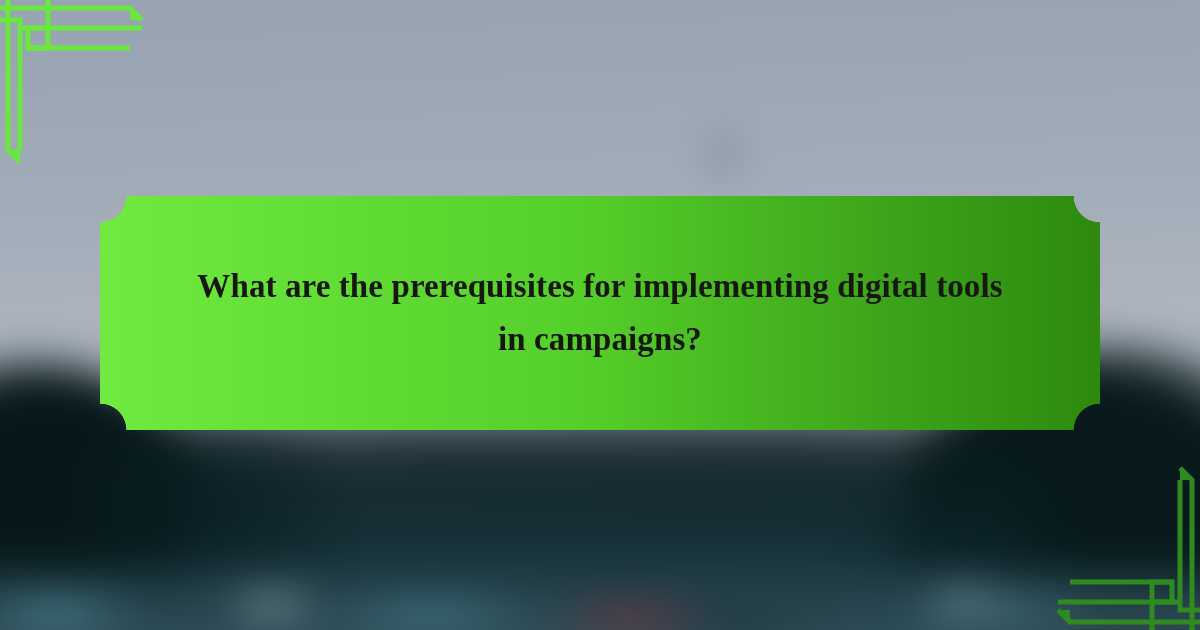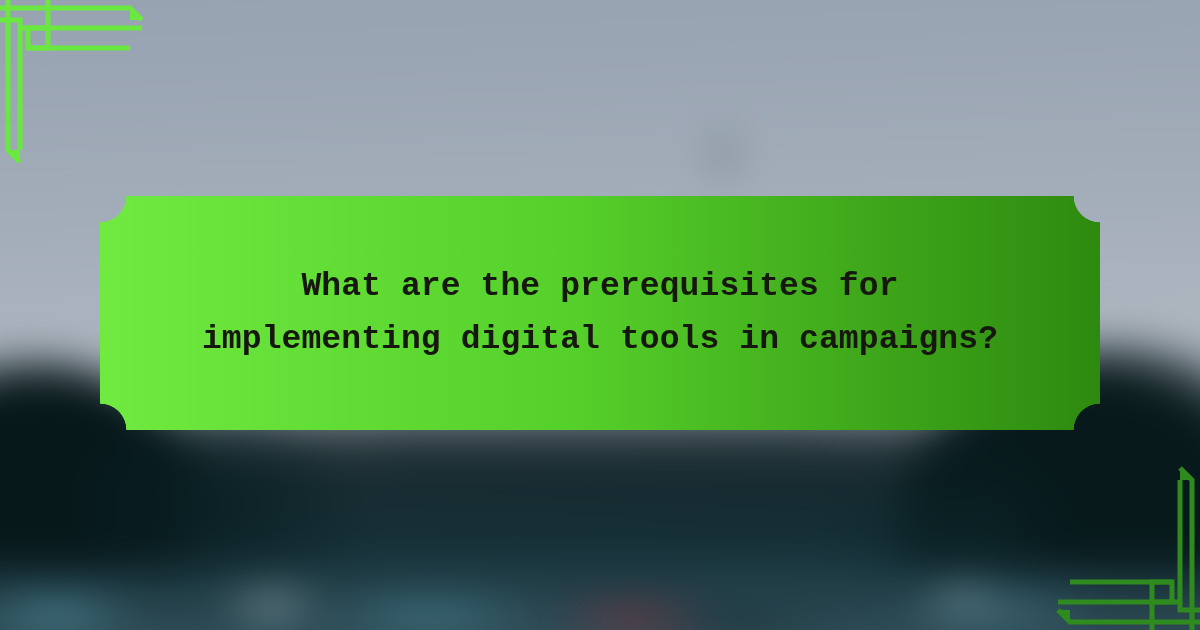--- a/index.html
+++ b/index.html
@@ -162,21 +162,21 @@
     display:flex;
     align-items:center;
     justify-content:center;
     padding:0 86px;
     text-align:center;
     color:#16180f;
     font-size:33px;
     line-height:1.62;
     font-weight:600;
     letter-spacing:0.1px;
-    font-family:Liberation Mono, monospace;
+    font-family:Liberation Serif, serif;
   }
 </style>
 </head>
 <body>
 
 <div id="stage">
 
   <div class="bg-layer bg-blurred-wrap">
     <div class="bg-sky"></div>
     <div class="bg-structure"></div>

